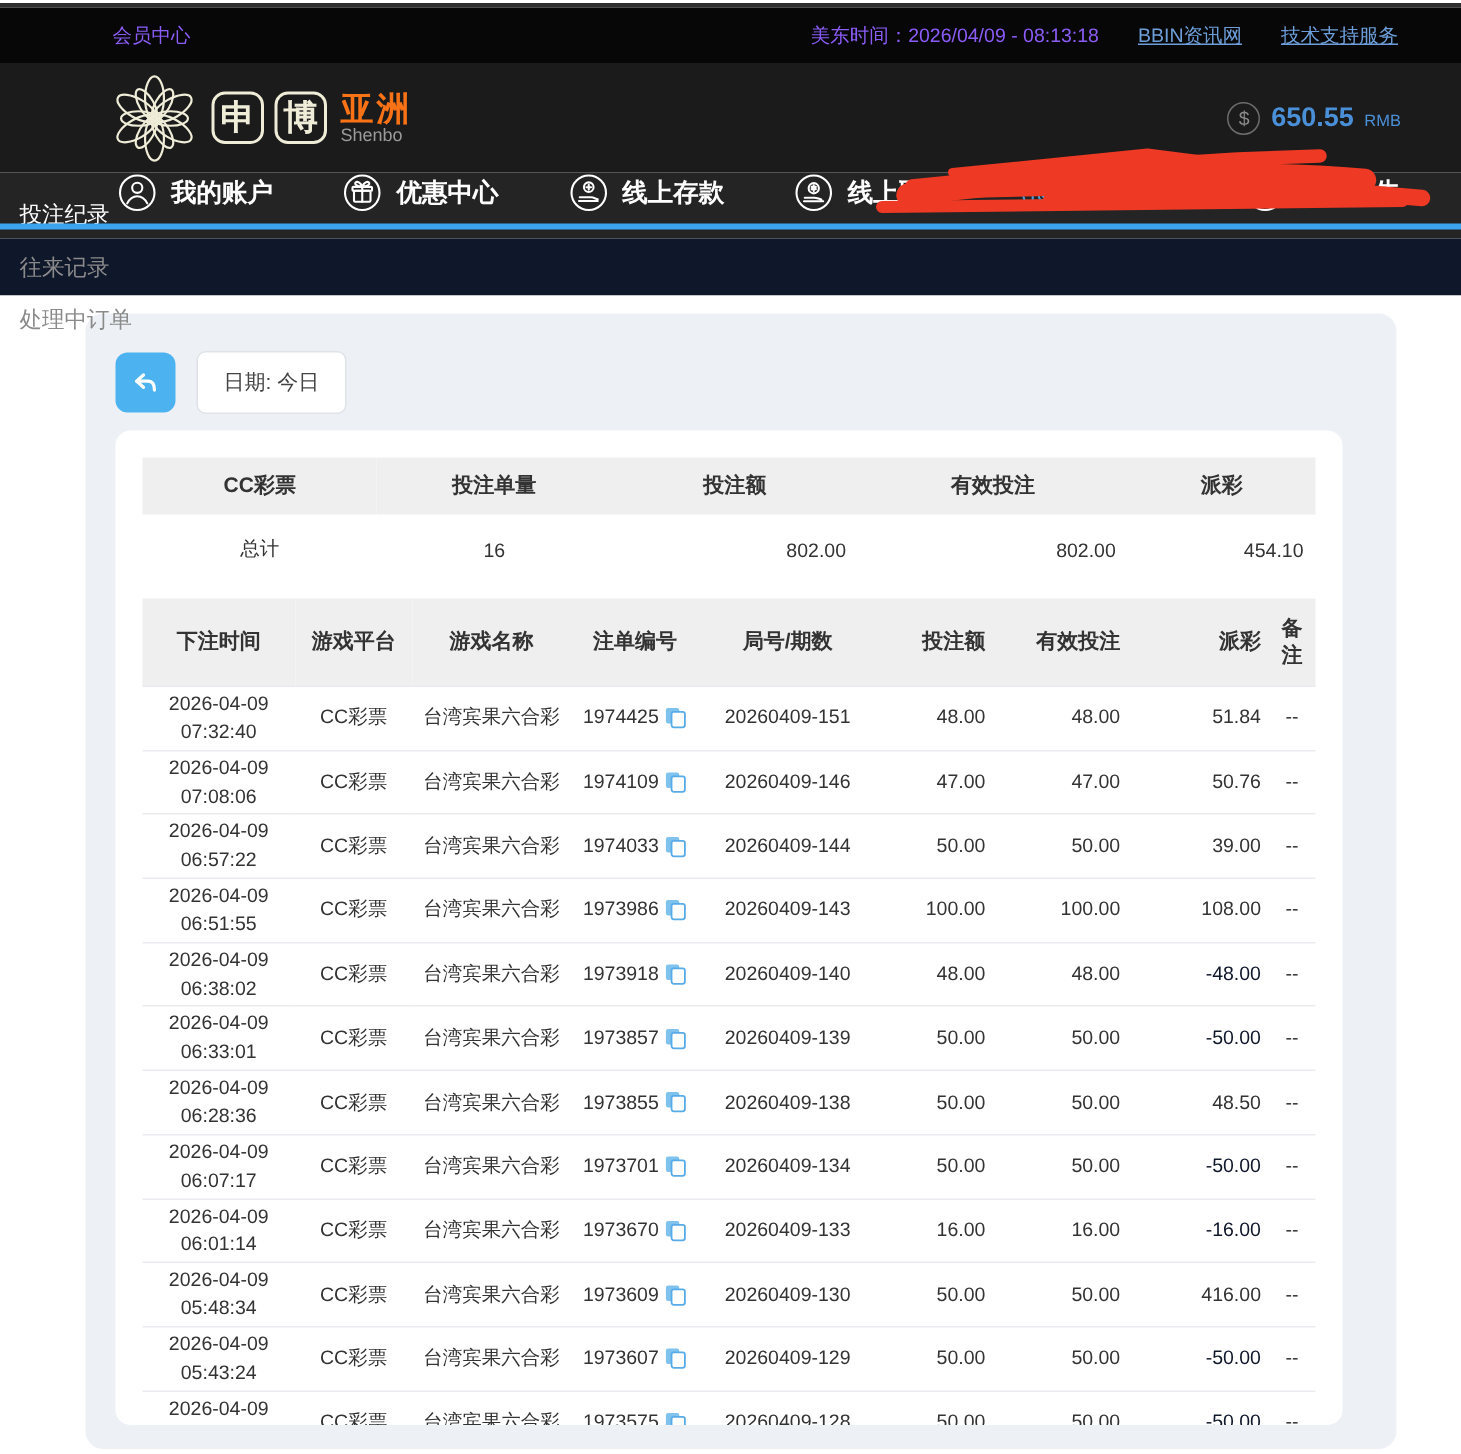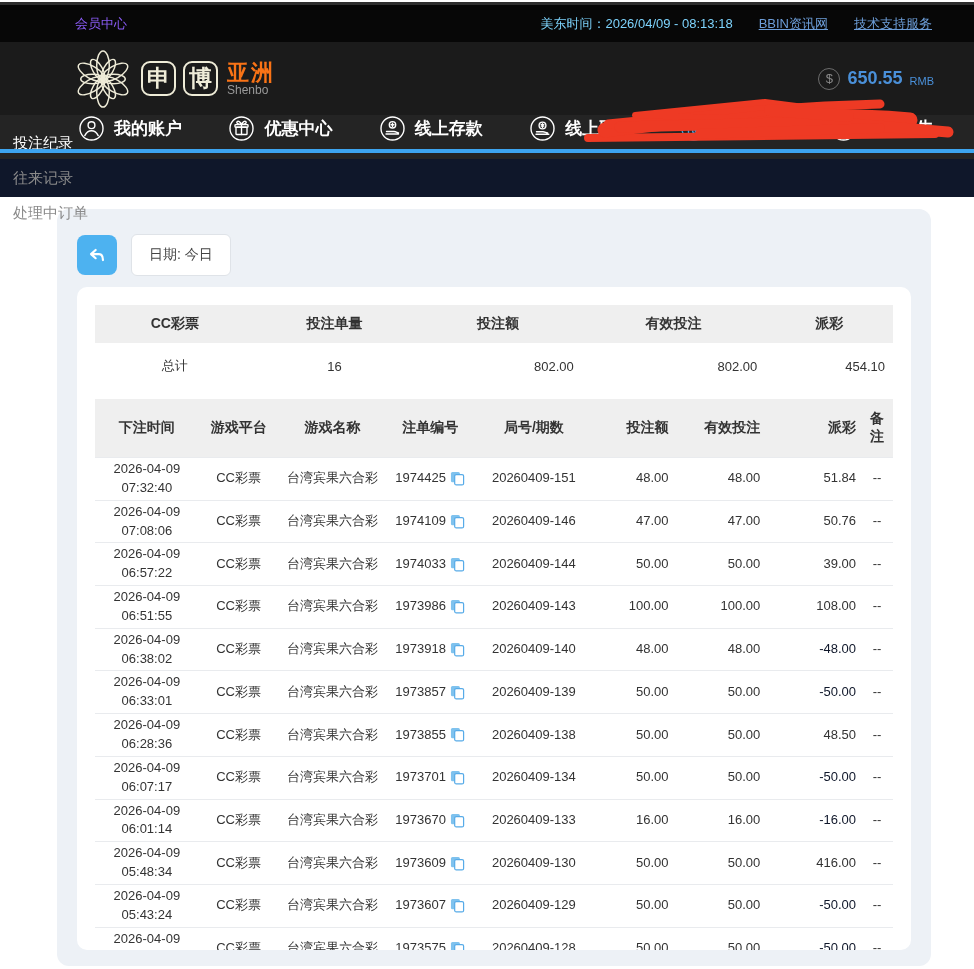--- a/index.html
+++ b/index.html
@@ -4,21 +4,21 @@
 <style>
   * { margin:0; padding:0; box-sizing:border-box; }
   html,body { width:974px; height:969px; overflow:hidden; background:#fff;
     font-family:"Liberation Sans","DejaVu Sans",sans-serif; color:#333; }
 
   
   .top-strip { height:5px; background:#fff; border-bottom:3px solid #2e2e2e; }
   .topbar { height:37px; background:#070707; display:flex; align-items:center; }
   .topbar .member { margin-left:75px; color:#8b5cf6; font-size:13px; }
   .topbar .right { margin-left:auto; margin-right:42px; display:flex; align-items:center; gap:26px; }
-  .topbar .time { color:#7dd3fc; font-size:13px; }
+  .topbar .time { color:#8b5cf6; font-size:13px; }
   .topbar a.tlink { color:#6d9ed9; font-size:13px; text-decoration:underline; cursor:pointer; }
 
   
   .brand { height:73px; background:#1b1b1b; display:flex; align-items:center; position:relative; }
   .logo { display:flex; align-items:center; margin-left:72px; gap:7px; }
   .logo svg.flower { width:62px; height:62px; }
   .logo .box { width:35px; height:35px; border:2.5px solid #efecd8; border-radius:9px;
     display:flex; align-items:center; justify-content:center;
     color:#efecd8; font-size:23px; font-weight:bold; }
   .logo .cnword { display:flex; flex-direction:column; line-height:1.05; margin-left:2px; }
@@ -46,21 +46,21 @@
   .subnav { height:38px; background:#0f172a; display:flex; justify-content:center; gap:16px;flex-direction:column; }
   .subtab { color:#8a8a8a; font-size:15px; padding:0 13px; display:flex; align-items:center;
     position:relative; cursor:pointer; height:100%; }
   .subtab.active { color:#fff; }
   .subtab.active::after { content:""; position:absolute; left:0; right:0; bottom:0;
     height:4px; background:#3da4ef; }
 
   
   .content { background:#fff; padding-top:12px; height:769px; }
   .gray-card { margin:0 43px 0 57px; background:#edf1f6; border-radius:12px;
-    height:100%; padding:25px 20px 0 20px; }
+    height:100%; padding:25px 36px 0 20px; }
   .filter-row { display:flex; align-items:center; gap:14px; margin-bottom:11px; }
   .back-btn { width:40px; height:40px; background:#4db2f0; border:none; border-radius:8px;
     display:flex; align-items:center; justify-content:center; cursor:pointer; }
   .back-btn svg { width:22px; height:22px; stroke:#fff; fill:none; stroke-width:2.4;
     stroke-linecap:round; stroke-linejoin:round; }
   .date-chip { background:#fff; border:1px solid #dfe3e8; border-radius:6px;
     padding:11px 17px; font-size:14px; color:#444; cursor:pointer; }
 
   .white-card { background:#fff; border-radius:10px; padding:18px; height:663px; overflow:hidden; }
 

